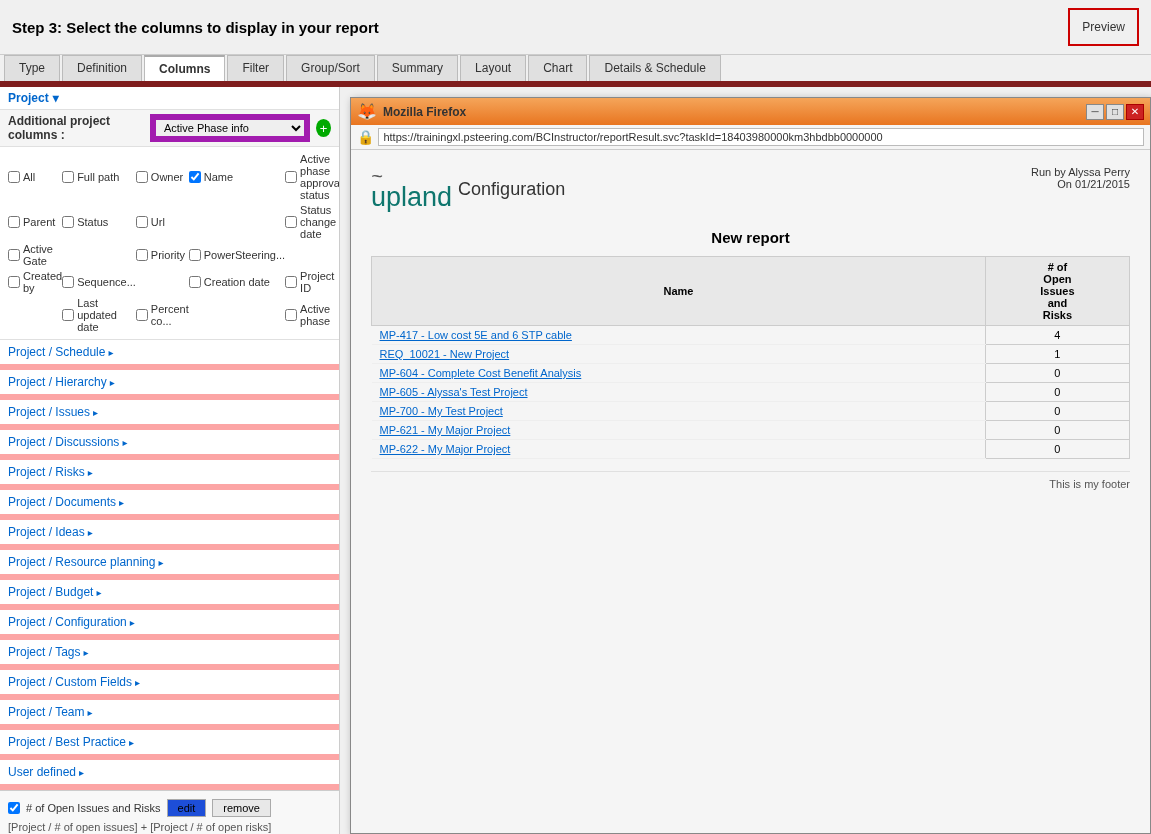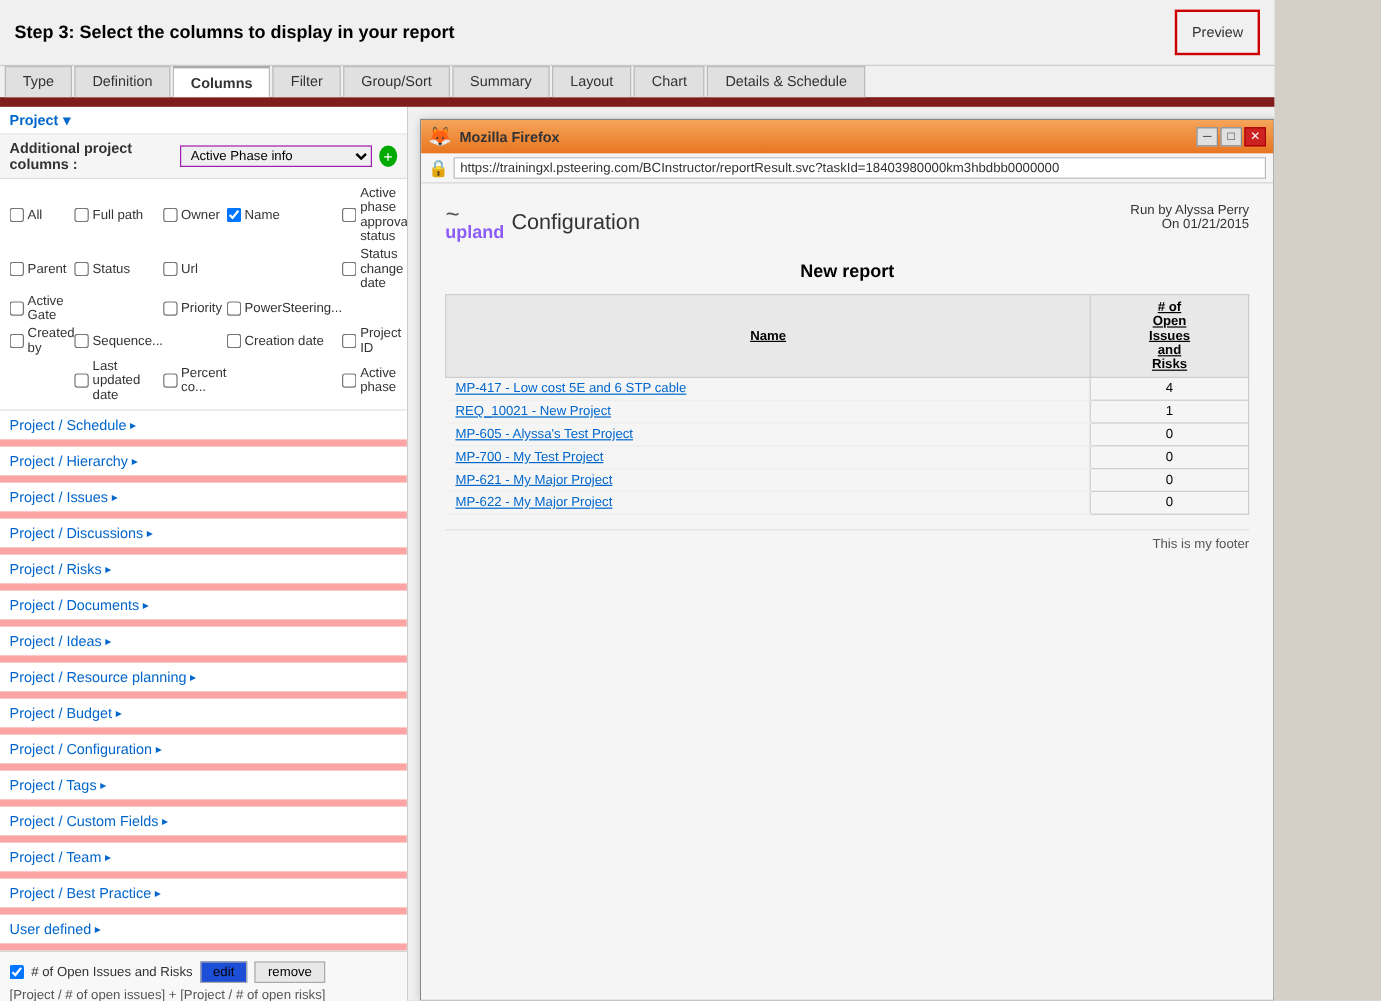--- a/index.html
+++ b/index.html
@@ -1,40 +1,40 @@
 <!DOCTYPE html>
 <html><head>
   <meta charset="utf-8">
   <style>
     * { box-sizing: border-box; margin: 0; padding: 0; }
     body { font-family: Arial, sans-serif; font-size: 12px; background: #d4d0c8; width: 1151px; height: 834px; overflow: hidden; }
 
-    .main-container { width: 1062px; height: 834px; background: #f0f0f0; display: flex; flex-direction: column; }
+    .main-container { width: 1151px; height: 834px; background: #f0f0f0; display: flex; flex-direction: column; }
 
     
     .header { background: #f0f0f0; padding: 8px 12px; display: flex; justify-content: space-between; align-items: center; border-bottom: 1px solid #ccc; }
     .header-title { font-size: 15px; font-weight: bold; color: #000; }
     .preview-btn { border: 2px solid #cc0000; background: #f0f0f0; color: #333; padding: 10px 12px; font-size: 12px; cursor: pointer; }
 
     
-    .tabs { display: flex; background: #f0f0f0; border-bottom: 8px solid #7f1d1d; padding: 0 4px; }
+    .tabs { display: flex; background: #f0f0f0; border-bottom: 6px solid #7f1d1d; padding: 0 4px; }
     .tab { padding: 5px 14px; font-size: 12px; cursor: pointer; border: 1px solid #bbb; border-bottom: none; background: #e0e0e0; margin-right: 2px; color: #333; }
     .tab.active { background: #fff; font-weight: bold; border-top: 2px solid #aaa; }
 
     
     .content { display: flex; flex: 1; overflow: hidden; }
 
     
     .left-panel { width: 340px; background: #fff; border-right: 1px solid #ccc; display: flex; flex-direction: column; overflow-y: auto; }
 
     .project-header { padding: 4px 8px; color: #0066cc; font-weight: bold; font-size: 12px; border-bottom: 1px solid #e0e0e0; display: flex; align-items: center; gap: 4px; cursor: pointer; }
 
     .additional-cols { display: flex; align-items: center; justify-content: flex-end; padding: 4px 8px; background: #f5f5f5; border-bottom: 1px solid #e0e0e0; gap: 6px; font-size: 12px; }
     .additional-cols label { font-weight: bold; color: #333; }
-    .additional-cols select { font-size: 11px; padding: 1px 4px; border: 1px solid #a21caf; min-width: 160px; }
+    .additional-cols select { font-size: 11px; padding: 1px 4px; border: 6px solid #a21caf; min-width: 160px; }
     .green-btn { width: 18px; height: 18px; background: #00aa00; border-radius: 50%; color: white; border: none; cursor: pointer; font-size: 13px; display: flex; align-items: center; justify-content: center; }
 
     
     .checkbox-grid { display: grid; grid-template-columns: 1fr 1fr 1fr 1fr 1fr; padding: 6px 8px; gap: 3px 0; border-bottom: 1px solid #e0e0e0; }
     .checkbox-item { display: flex; align-items: center; gap: 3px; font-size: 11px; color: #333; }
     .checkbox-item input[type=checkbox] { width: 12px; height: 12px; }
 
     
     .section-item { padding: 5px 8px; color: #0066cc; font-size: 12px; border-bottom: 6px solid #fca5a5; cursor: pointer; display: flex; align-items: center; gap: 3px; }
     .chevron { font-size: 10px; color: #0066cc; }
@@ -60,31 +60,31 @@
     .win-btn { width: 18px; height: 16px; font-size: 10px; cursor: pointer; border: 1px solid #888; background: #e0e0e0; display: flex; align-items: center; justify-content: center; color: #333; }
     .win-btn.close { background: #cc2222; color: white; border-color: #aa0000; }
     .firefox-addressbar { background: #f5f5f5; padding: 3px 6px; display: flex; align-items: center; gap: 4px; border-bottom: 1px solid #ccc; }
     .ff-icon { font-size: 14px; }
     .address-input { flex: 1; font-size: 11px; padding: 2px 4px; border: 1px solid #bbb; background: #fff; color: #333; }
     .firefox-content { flex: 1; background: #f5f5f5; padding: 16px 20px; overflow-y: auto; }
     .report-header { display: flex; justify-content: space-between; align-items: flex-start; margin-bottom: 16px; }
     .run-info { text-align: right; font-size: 11px; color: #333; }
     .report-title { font-size: 15px; font-weight: bold; text-align: center; margin-bottom: 10px; }
     .report-table { width: 100%; border-collapse: collapse; font-size: 11px; }
-    .report-table th { background: #e8e8e8; padding: 4px 8px; text-align: center; border: 1px solid #ccc; font-weight: bold; text-decoration: underline; }
+    .report-table th { background: #e8e8e8; padding: 4px 8px; text-align: center; border: 1px solid #ccc; font-weight: bold; }
     .report-table td { padding: 3px 8px; border-bottom: 1px solid #eee; }
     .report-table td:last-child { text-align: center; }
     .report-table td a { color: #0066cc; text-decoration: underline; }
     .col-header-bordered { border: 2px solid #cc0000; }
     .report-footer { text-align: right; font-size: 11px; color: #555; margin-top: 12px; padding-top: 6px; border-top: 1px solid #e0e0e0; }
 
     .logo-wrapper { display: flex; align-items: center; gap: 6px; }
     .logo-upland { font-family: Arial, sans-serif; }
     .logo-upland .tilde { font-size: 20px; font-style: italic; color: #555; display: block; line-height: 1; margin-bottom: -4px; }
-    .logo-upland .brand { font-size: 15px; font-weight: bold; color: #8b5cf6; }
+    .logo-upland .brand { font-size: 27px; font-weight: normal; color: #0f766e; }
     .logo-powersteer { font-size: 18px; color: #333; }
   </style>
 </head>
 <body>
 
 <div class="main-container">
 
   <div class="header">
     <span class="header-title">Step 3: Select the columns to display in your report</span>
     <button class="preview-btn">Preview</button>
@@ -335,20 +335,24 @@
             <tbody id="report-tbody">
             <tr>
                   <td><a href="#">MP-417 - Low cost 5E and 6 STP cable</a></td>
                   <td style="border: 1px solid rgb(204, 204, 204);">4</td>
                 </tr>
                 <tr>
                   <td><a href="#">REQ_10021 - New Project</a></td>
                   <td style="border: 1px solid rgb(204, 204, 204);">1</td>
                 </tr>
                 <tr>
+                  <td><a href="#">MP-604 - Complete Cost Benefit Analysis</a></td>
+                  <td style="border: 1px solid rgb(204, 204, 204);">0</td>
+                </tr>
+                <tr>
                   <td><a href="#">MP-605 - Alyssa's Test Project</a></td>
                   <td style="border: 1px solid rgb(204, 204, 204);">0</td>
                 </tr>
                 <tr>
                   <td><a href="#">MP-700 - My Test Project</a></td>
                   <td style="border: 1px solid rgb(204, 204, 204);">0</td>
                 </tr>
                 <tr>
                   <td><a href="#">MP-621 - My Major Project</a></td>
                   <td style="border: 1px solid rgb(204, 204, 204);">0</td>

